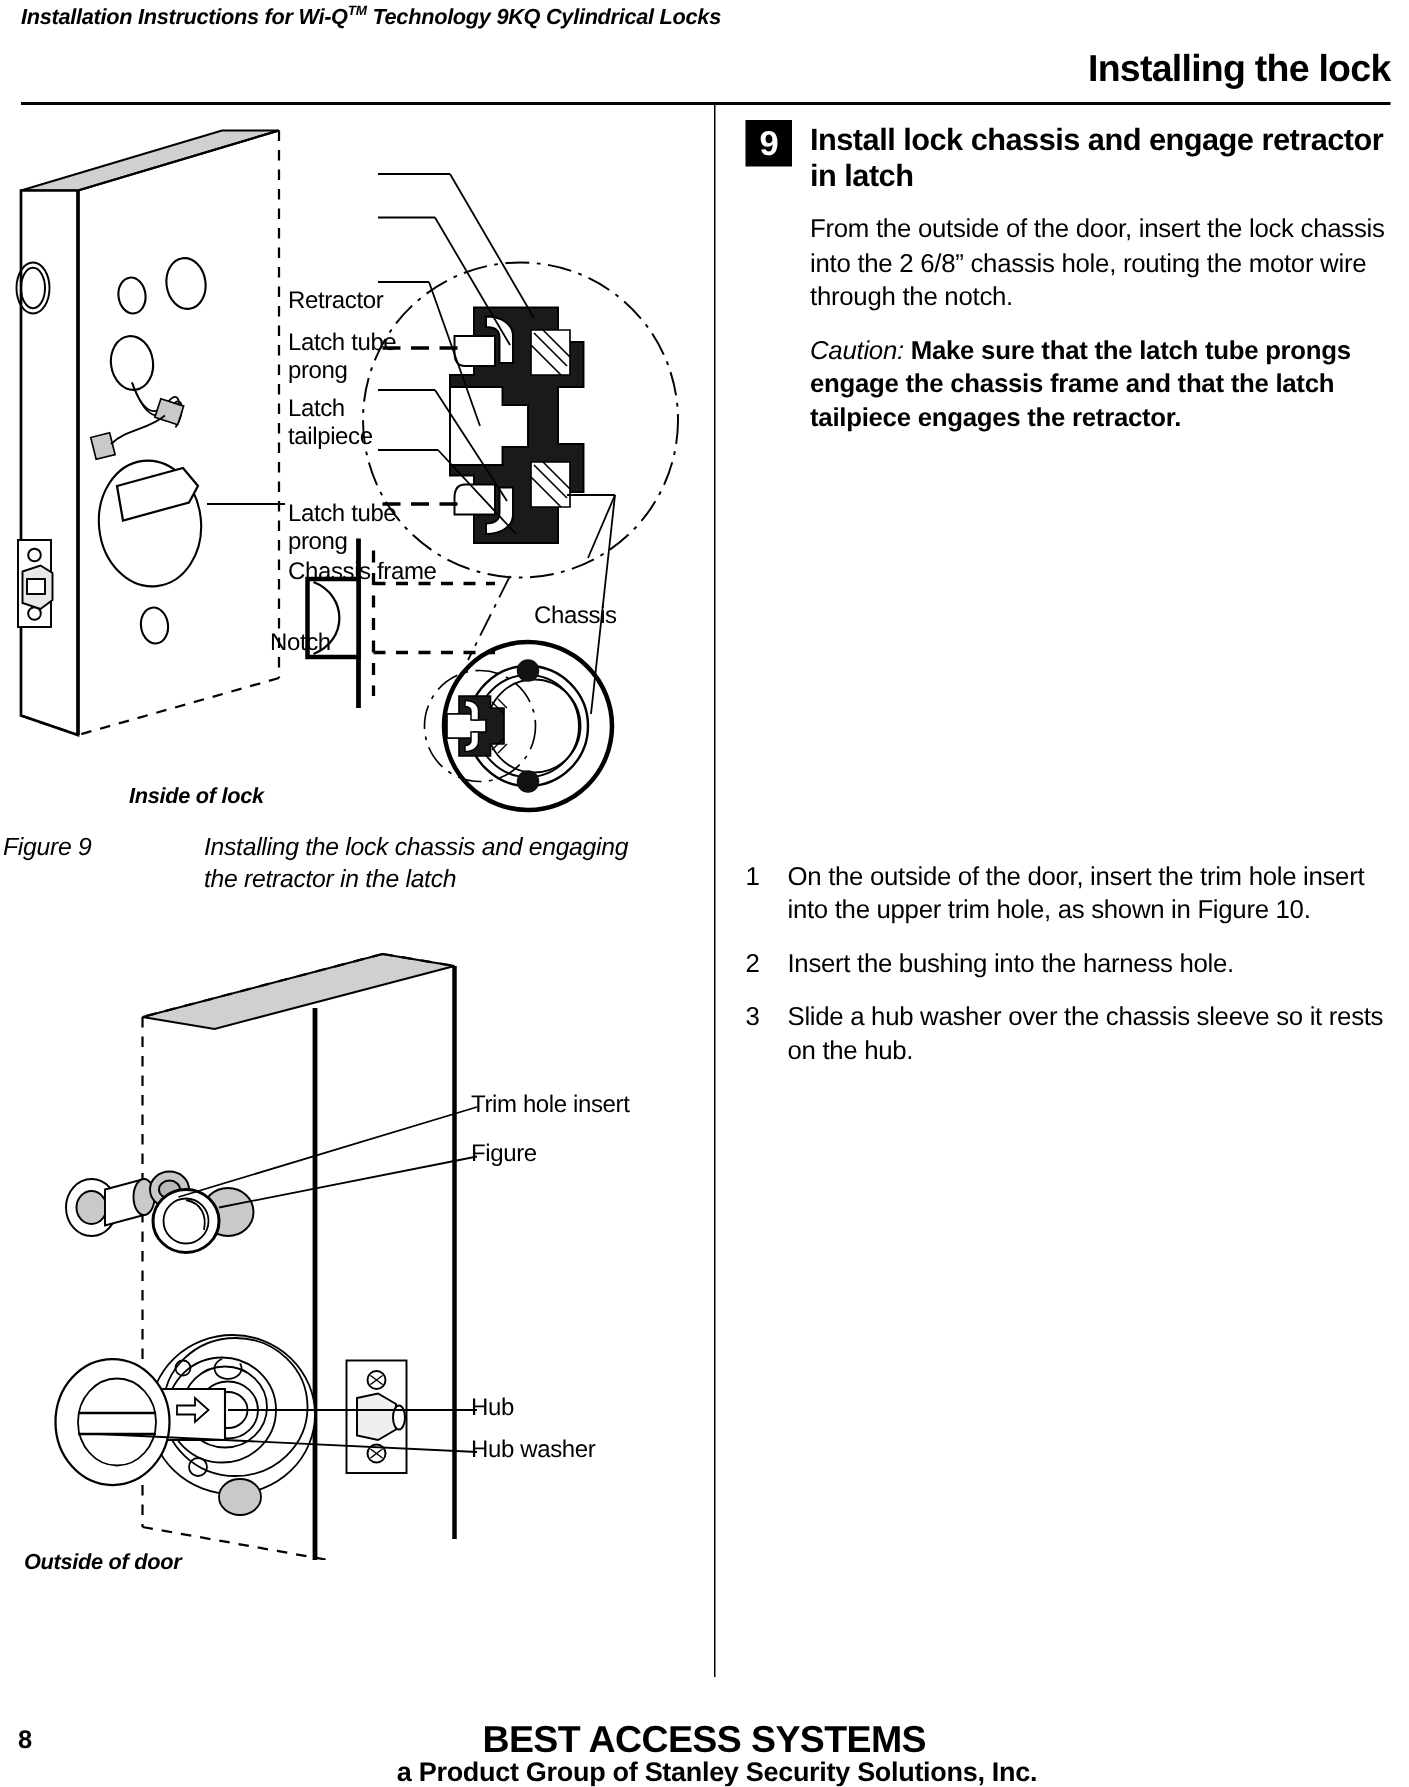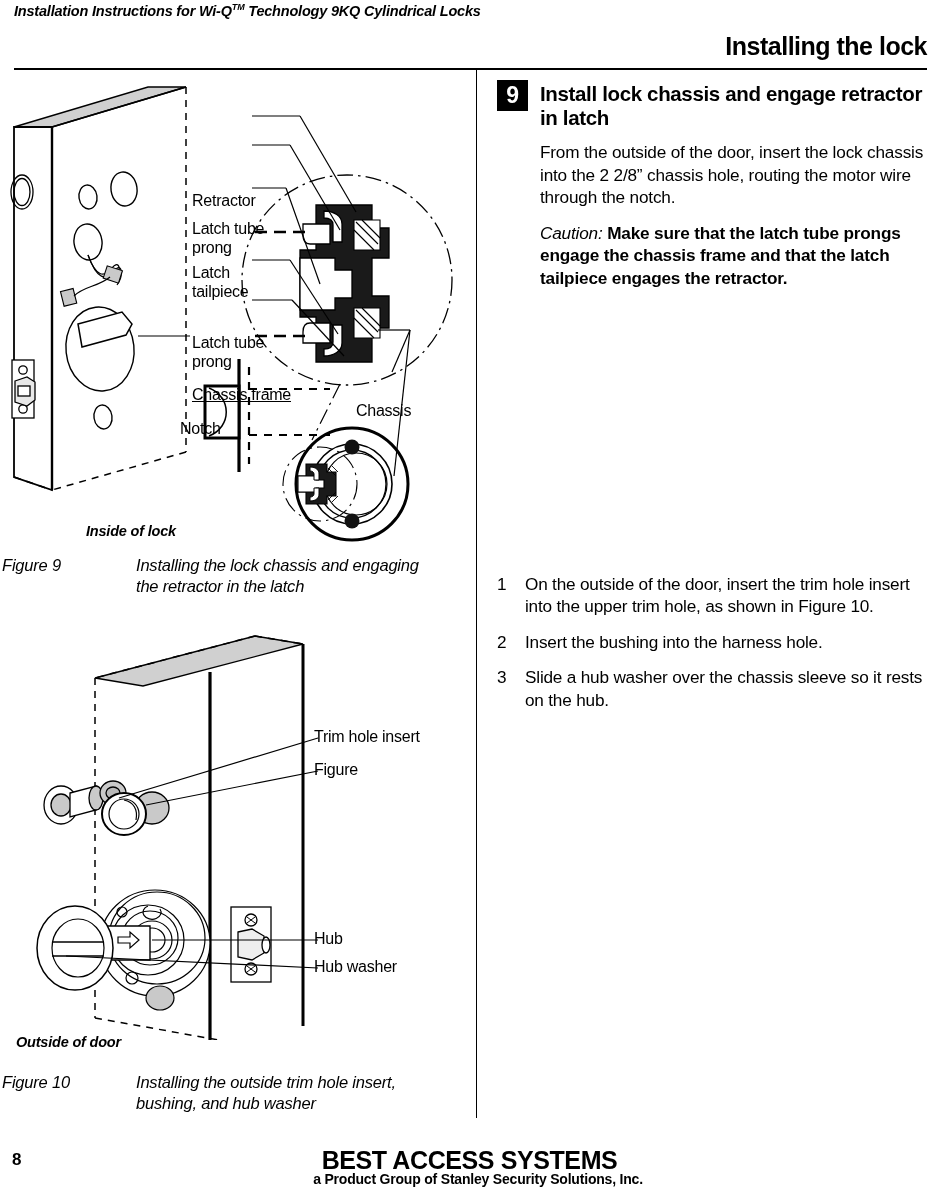--- a/index.html
+++ b/index.html
@@ -202,21 +202,21 @@
     font-size: 25px;
     font-weight: bold;
     letter-spacing: -0.4px;
   }
   .footer-sub {
     position: absolute;
     left: 0;
     right: 0;
     top: 1171px;
     text-align: center;
-    font-size: 14px;
+    font-size: 18px;
     font-weight: bold;
     letter-spacing: -0.2px;
     padding-left: 17px;
   }
 
   svg { display: block; }
 </style>
 </head>
 <body>
 
@@ -364,21 +364,21 @@
       </g>
     </svg>
 
     <div class="callout" style="left:192px; top:120px;">Retractor</div>
     <div class="callout" style="left:192px; top:148px;">Latch tube
 prong</div>
     <div class="callout" style="left:192px; top:192px;">Latch
 tailpiece</div>
     <div class="callout" style="left:192px; top:262px;">Latch tube
 prong</div>
-    <div class="callout" style="left:192px; top:314px;text-decoration:underline;">Chassis frame</div>
+    <div class="callout" style="left:192px; top:301px;">Chassis frame</div>
     <div class="callout" style="left:180px; top:336px;margin-top:12px;">Notch</div>
     <div class="callout" style="left:356px; top:330px;">Chassis</div>
 
     <div class="side-note" style="left:86px; top:451px;">Inside of lock</div>
 
     <div class="fig-caption" style="left:2px; top:483px; width:432px;">
       <span class="fig-label" style="width:86px;">Figure 9</span>
       <span class="fig-text">Installing the lock chassis and engaging the retractor in the latch</span>
     </div>
 
@@ -451,35 +451,31 @@
       </g>
     </svg>
 
     <div class="callout" style="left:314px; top:656px;">Trim hole insert</div>
     <div class="callout" style="left:314px; top:689px;">Figure</div>
     <div class="callout" style="left:314px; top:858px;">Hub</div>
     <div class="callout" style="left:314px; top:886px;">Hub washer</div>
 
     <div class="side-note" style="left:16px; top:962px;">Outside of door</div>
 
-    <div class="fig-caption" style="left:2px; top:1000px; width:440px;">
-      <span class="fig-label" style="width:86px;">Figure 10</span>
-      <span class="fig-text">Installing the outside trim hole insert, bushing, and hub washer</span>
-    </div>
   </div>
 
   <div class="right-col">
 
     <div class="step">
       <div class="step-head">
         <div class="step-badge">9</div>
         <div class="step-title">Install lock chassis and engage retractor in latch</div>
       </div>
       <div class="step-body">
-        <p>From the outside of the door, insert the lock chassis into the 2 2/8”  chassis hole, routing the motor wire through the notch.</p>
+        <p>From the outside of the door, insert the lock chassis into the 2 6/8”  chassis hole, routing the motor wire through the notch.</p>
         <p><span class="caution-label">Caution:</span><span> </span><span class="caution-text">Make sure that the latch tube prongs engage the chassis frame and that the latch tailpiece engages the retractor.</span></p>
       </div>
     </div>
 
     <div class="step" style="margin-top:283px;">
       <ol class="numlist">
         <li>
           <span class="num">1</span>
           <span class="txt">On the outside of the door, insert the trim hole insert into the upper trim hole, as shown in Figure 10.</span>
         </li>

